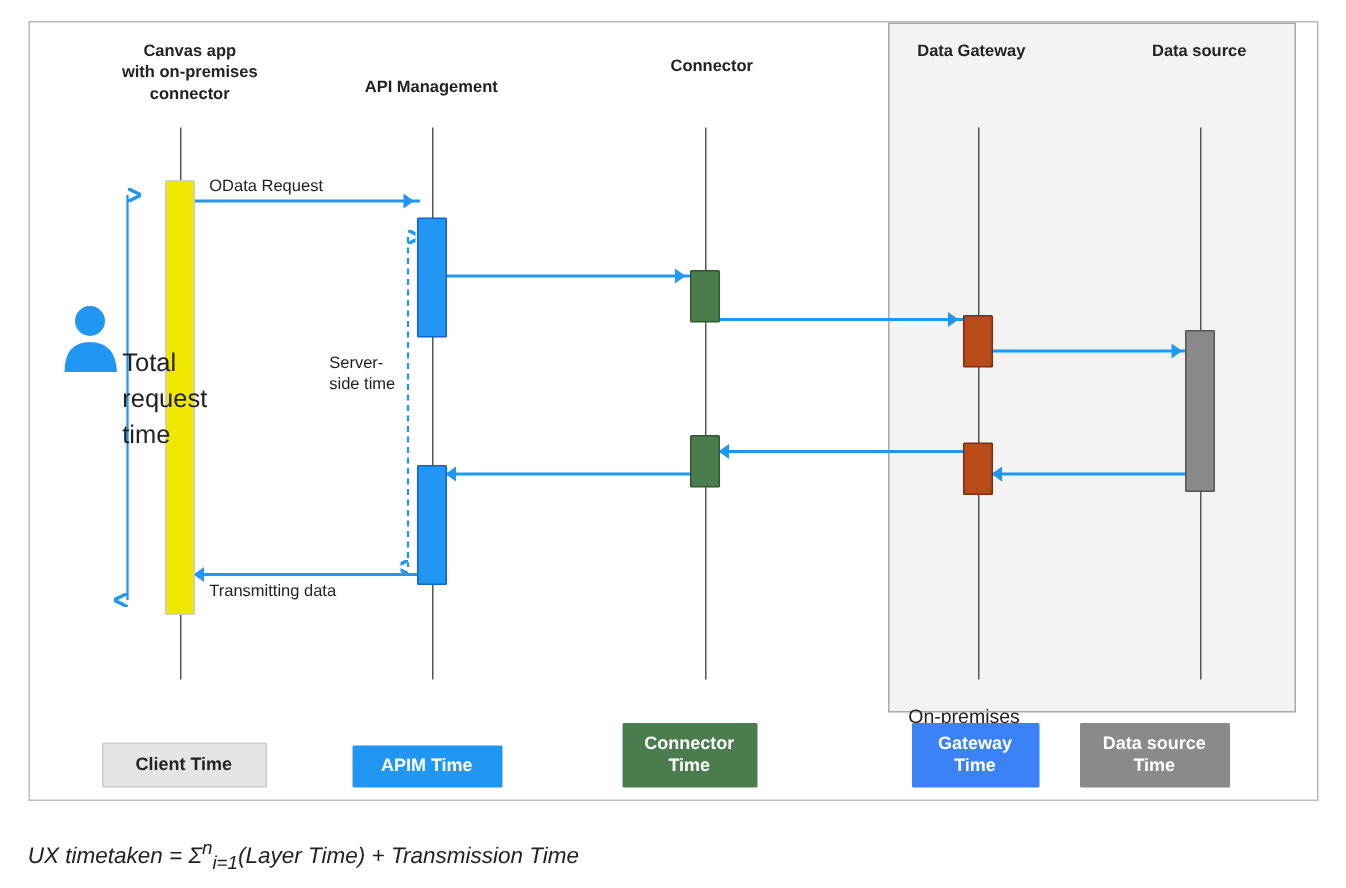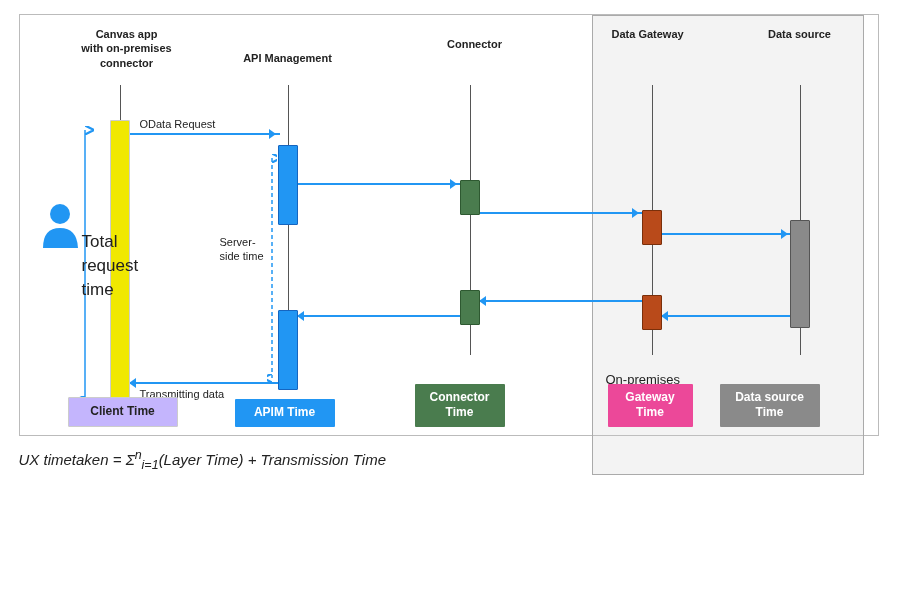--- a/index.html
+++ b/index.html
@@ -11,25 +11,25 @@
       font-size: 13px;
       overflow: hidden;
       display: flex;
       flex-direction: column;
       align-items: center;
       justify-content: flex-start;
     }
 
     .main-container {
       width: 860px;
-      margin: 14px auto 4px;
+      margin: 14px auto 16px;
       border: 1.5px solid #bbb;
       background: #fff;
       position: relative;
-      height: 422px;
+      height: 520px;
     }
 
     
     .onprem-box {
       position: absolute;
       left: 572px;
       top: 0;
       width: 272px;
       height: 460px;
       background: rgba(200,200,200,0.22);
@@ -203,33 +203,33 @@
         </marker>
         <marker id="arr-dn2" markerWidth="6" markerHeight="6" refX="3" refY="0" orient="auto">
           <path d="M0,0 L3,6 L6,0" fill="none" stroke="#2196f3" stroke-width="1.5"></path>
         </marker>
       </defs>
       <line x1="10" y1="10" x2="10" y2="280" stroke="#2196f3" stroke-width="1.5" marker-start="url(#arr-up2)" marker-end="url(#arr-dn2)"></line>
     </svg>
   </div>
   <div class="label" style="left:62px; top:215px; font-size:17px; line-height:1.4;">Total<br>request<br>time</div>
 
-  <div class="legend-box" style="left:48px; bottom:8px; width:110px; background:#c4b5fd; color:#222; border:1.5px solid #ccc;">
+  <div class="legend-box" style="left:48px; bottom:8px; width:110px; background:#e5e5e5; color:#222; border:1.5px solid #ccc;">
     <span>Client Time</span>
   </div>
 
   <div class="legend-box" style="left:215px; bottom:8px; width:100px; background:#2196f3; color:#fff;">
     <span>APIM Time</span>
   </div>
 
   <div class="legend-box" style="left:395px; bottom:8px; width:90px; background:#4a7c4e; color:#fff;">
     <span>Connector<br>Time</span>
   </div>
 
-  <div class="legend-box" style="left:588px; bottom:8px; width:85px; background:#ec4899; color:#fff;">
+  <div class="legend-box" style="left:588px; bottom:8px; width:85px; background:#3b82f6; color:#fff;">
     <span>Gateway<br>Time</span>
   </div>
 
   <div class="legend-box" style="left:700px; bottom:8px; width:100px; background:#8a8a8a; color:#fff;">
     <span>Data source<br>Time</span>
   </div>
 
   <div class="label" style="left:586px; bottom:46px; width:270px; text-align:left; font-weight:400; font-size:13px;">
     <span>On-premises</span>
   </div>

